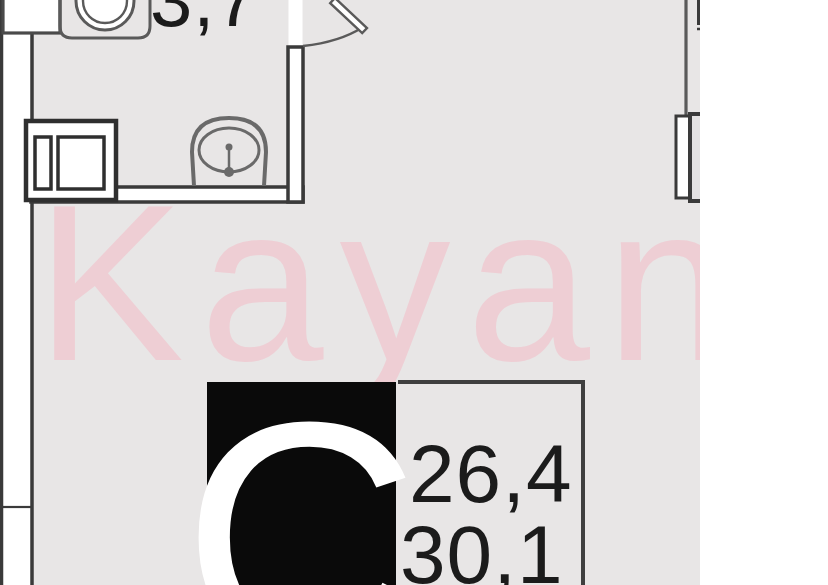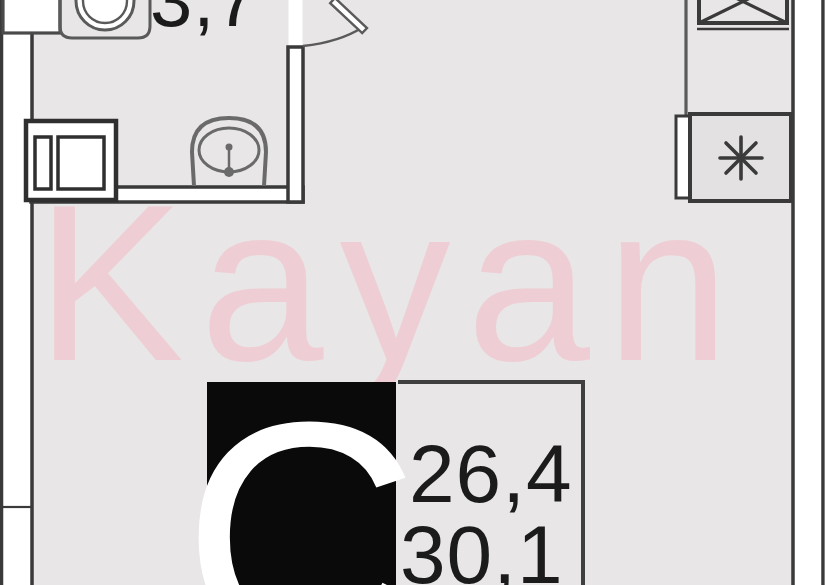--- a/index.html
+++ b/index.html
@@ -1,18 +1,18 @@
 <!DOCTYPE html>
 <html><head>
 <meta charset="utf-8">
 <style>
   html,body{margin:0;padding:0;background:#ffffff;}
   .stage{
     position:relative;
-    width:828px;height:585px;
+    width:700px;height:585px;
     overflow:hidden;
     background:#e8e6e6;
     font-family:"Liberation Sans", sans-serif;
   }
   .watermark{
     position:absolute;
     left:36px;top:172px;
     font-size:222px;
     line-height:1;
     letter-spacing:16px;

